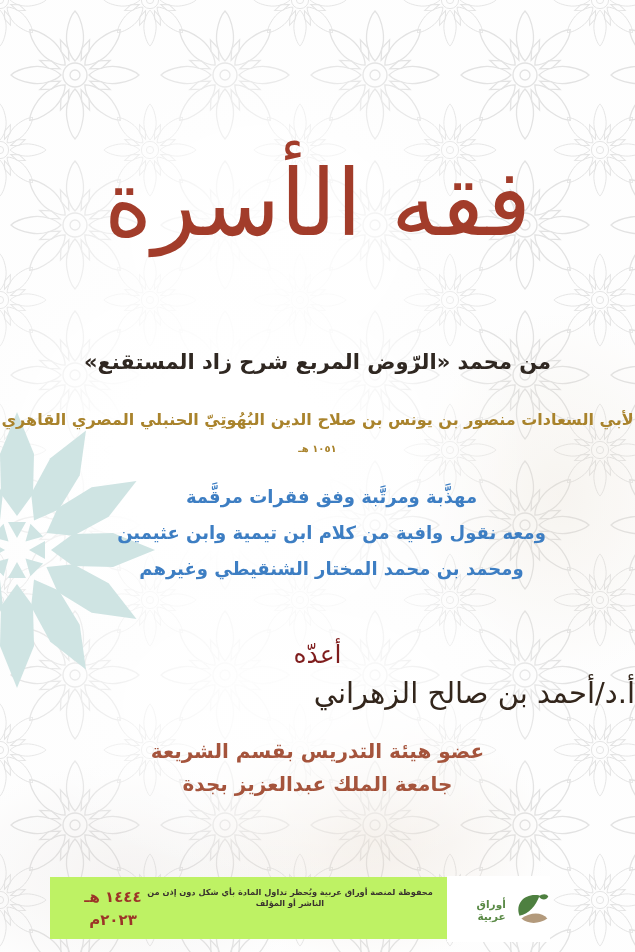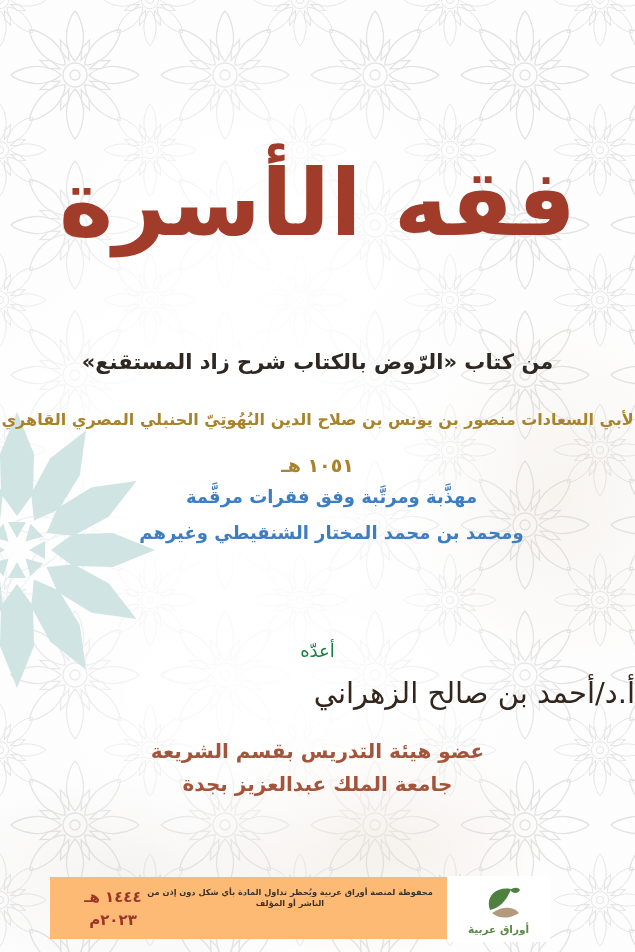--- a/index.html
+++ b/index.html
@@ -17,42 +17,42 @@
   .bg-warm{position:absolute;inset:0;z-index:1;pointer-events:none;
     background:
       radial-gradient(ellipse 260px 180px at 58% 88%, rgba(214,192,168,.33), rgba(214,192,168,0) 70%),
       radial-gradient(ellipse 220px 260px at 88% 52%, rgba(214,197,170,.22), rgba(214,197,170,0) 70%),
       radial-gradient(ellipse 280px 160px at 20% 92%, rgba(203,191,184,.22), rgba(203,191,184,0) 70%);}
   .teal-star{position:absolute;left:-128px;top:400px;z-index:1;}
 
   .content{position:absolute;inset:0;z-index:2;text-align:center;}
   .abs{position:absolute;left:0;right:0;}
 
-  .title{top:150px;font-size:92px;font-weight:bold;color:#a23c2a;letter-spacing:1px;
+  .title{top:150px;font-size:92px;font-weight:normal;color:#a23c2a;letter-spacing:1px;
     text-shadow:1px 1px 0 #7c281a,2px 2px 0 #64location1d12,2px 2px 0 #5e1d12,3px 4px 4px rgba(70,25,12,.45);}
   .source-line{top:350px;font-size:21px;font-weight:bold;color:#2f2721;}
   .gold{color:#a9832c;font-weight:bold;text-align:center;}
   .orig-author{top:410px;font-size:16px;}
-  .death-year{top:454px;font-size:19px;}
+  .death-year{top:443px;font-size:10px;}
   .features{top:479px;font-size:18px;font-weight:bold;color:#3d7ec3;line-height:36px;padding-left:28px;}
-  .prepared-label{top:640px;font-size:18px;color:#15803d;}
+  .prepared-label{top:640px;font-size:25px;color:#7f1d1d;}
   .preparer-name{top:676px;font-size:29px;color:#33261c;text-align:right;}
   .terracotta{font-size:20px;font-weight:bold;color:#a5543c;}
   .preparer-title{top:739px;}
   .preparer-univ{top:772px;}
 
   
-  .footer-bar{position:absolute;left:50px;top:877px;width:500px;height:62px;background:#fdba74;z-index:2;}
+  .footer-bar{position:absolute;left:50px;top:877px;width:500px;height:62px;background:#bef264;z-index:2;}
   .footer-dates{position:absolute;left:18px;top:9px;width:90px;text-align:center;
     color:#9c3428;font-weight:bold;font-size:15px;line-height:23px;}
   .footer-center{position:absolute;left:95px;right:115px;top:6px;text-align:center;}
   .publisher{font-size:15px;font-weight:bold;color:#272220;}
   .copyright{margin-top:4px;font-size:8.2px;font-weight:bold;color:#3a332e;line-height:11px;}
   .logo-box{position:absolute;left:397px;top:-1px;width:103px;height:66px;background:#ffffff;
-    display:flex;flex-direction:column;align-items:center;justify-content:center;}
+    display:flex;flex-direction:row;align-items:center;justify-content:center;}
   .logo-text{font-size:10.5px;font-weight:bold;color:#5a8a46;margin-top:1px;}
 </style>
 </head>
 <body>
 
 <div class="cover">
 
   <svg class="bg-pattern" width="635" height="952" viewBox="0 0 635 952" aria-hidden="true">
     <defs>
       <g id="rosette" fill="none" stroke="#d9d9d9" stroke-width="1.3">
@@ -117,27 +117,28 @@
         <path d="M0,-12 L9,-28 L-9,-28 Z" transform="rotate(225)"></path>
         <path d="M0,-12 L9,-28 L-9,-28 Z" transform="rotate(270)"></path>
         <path d="M0,-12 L9,-28 L-9,-28 Z" transform="rotate(315)"></path>
       </g>
     </g>
   </svg>
 
   <div class="content">
     <div class="abs title">فقه الأسرة</div>
 
-    <div class="abs source-line">من كتاب «الرّوض بالكتاب شرح زاد المستقنع»</div>
+    <div class="abs source-line">من محمد «الرّوض المربع شرح زاد المستقنع»</div>
 
     <div class="abs orig-author gold">لأبي السعادات منصور بن يونس بن صلاح الدين البُهُوتِيّ الحنبلي المصري القاهري</div>
     <div class="abs death-year gold">١٠٥١ هـ</div>
 
     <div class="abs features">
       <div>مهذَّبة ومرتَّبة وفق فقرات مرقَّمة</div>
+      <div>ومعه نقول وافية من كلام ابن تيمية وابن عثيمين</div>
       <div>ومحمد بن محمد المختار الشنقيطي وغيرهم</div>
     </div>
 
     <div class="abs prepared-label">أعدّه</div>
     <div class="abs preparer-name">أ.د/أحمد بن صالح الزهراني</div>
     <div class="abs preparer-univ terracotta">جامعة الملك عبدالعزيز بجدة</div>
     <div class="abs preparer-title terracotta">عضو هيئة التدريس بقسم الشريعة</div>
   </div>
 
   <div class="footer-bar">

